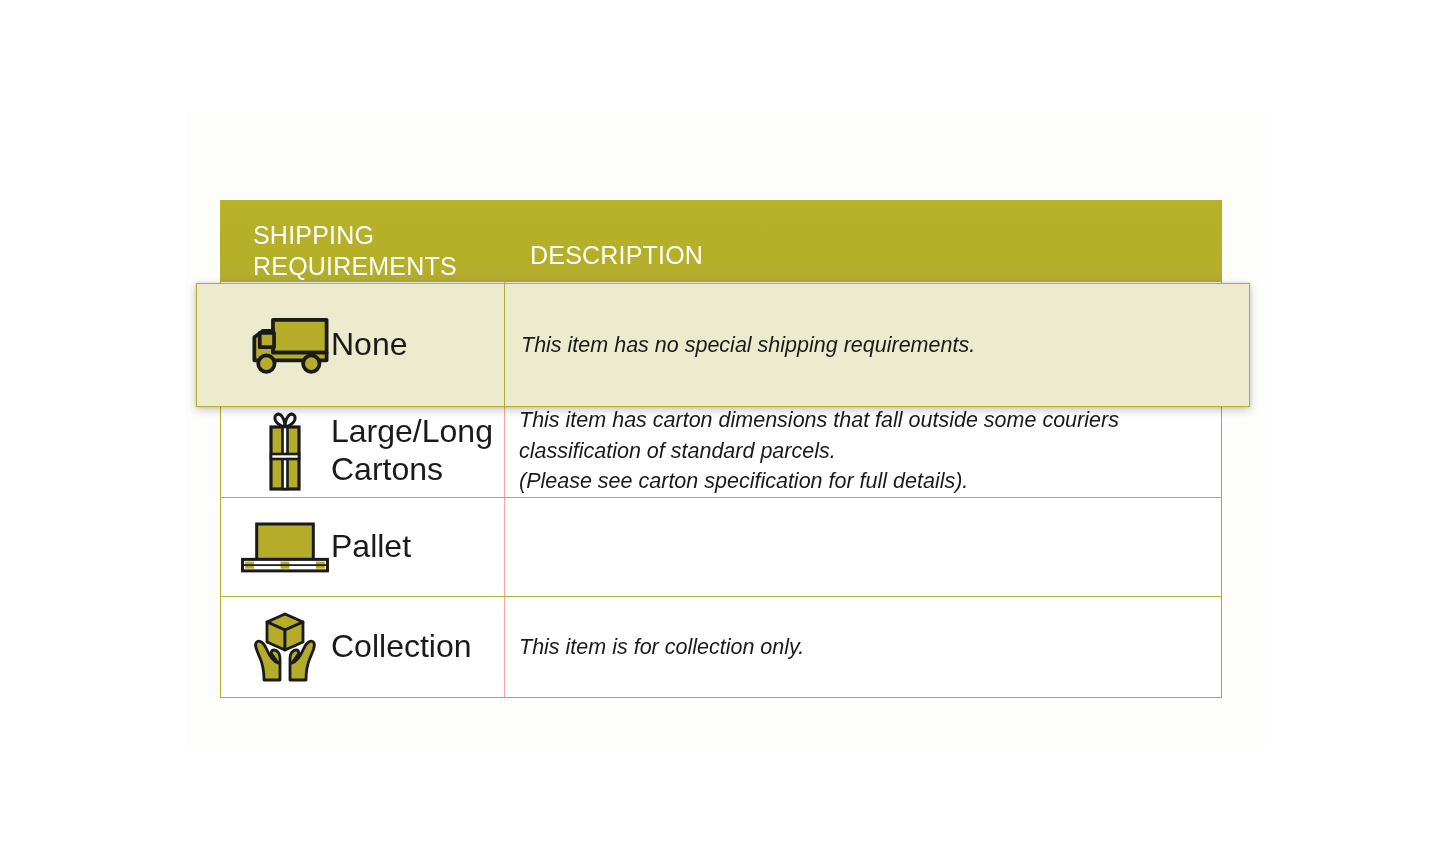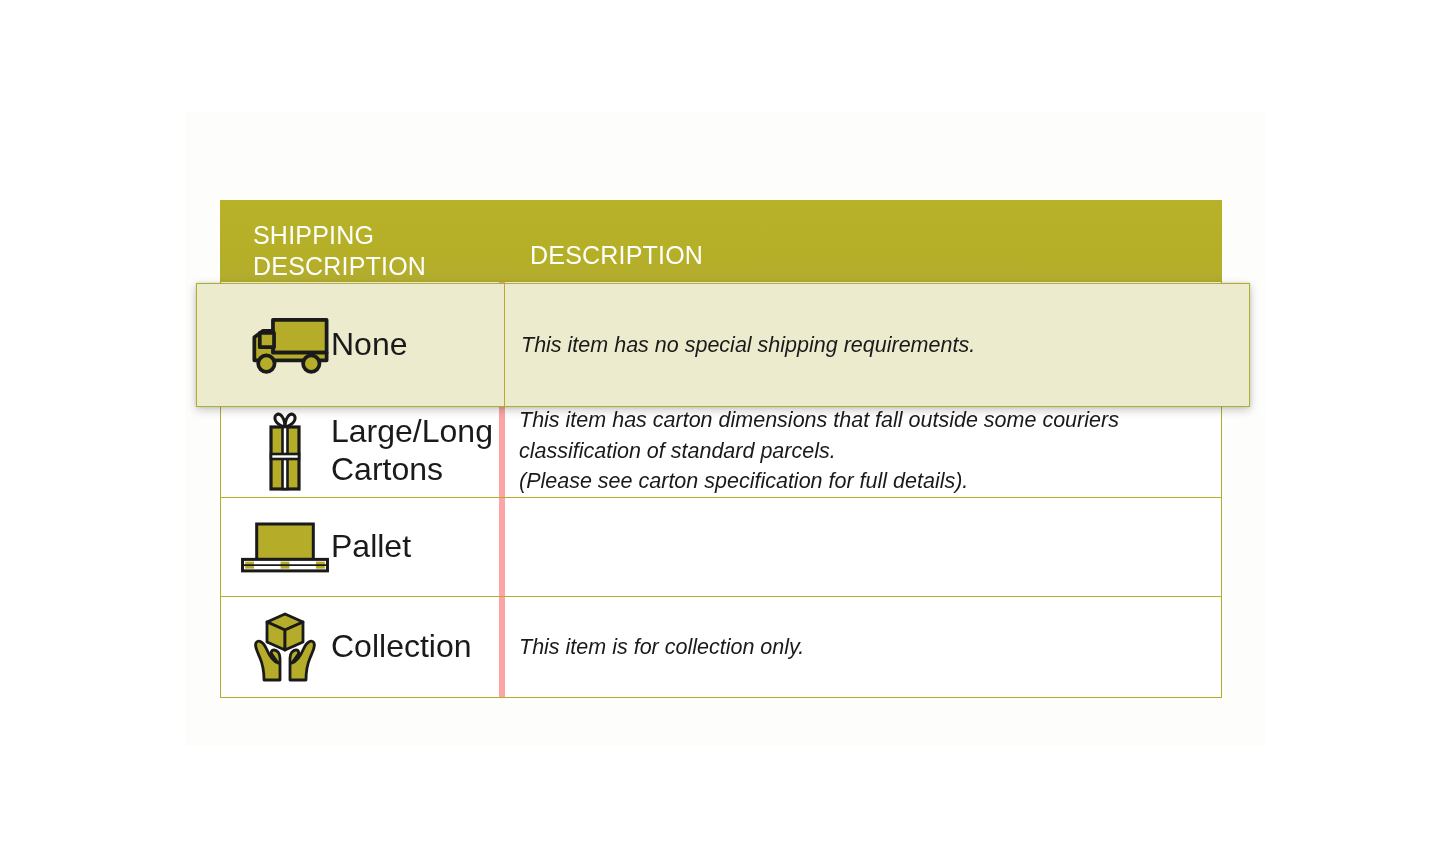--- a/index.html
+++ b/index.html
@@ -72,21 +72,21 @@
     display: flex;
     align-items: stretch;
     border-bottom: 1px solid #b3ad2c;
     background: #ffffff;
   }
   .row:last-child { border-bottom: none; }
 
   .cell-icon {
     width: 284px;
     flex: 0 0 284px;
-    border-right: 6px solid #fca5a5;
+    border-right: 1px solid #fca5a5;
     display: flex;
     align-items: center;
     padding-left: 18px;
     box-sizing: border-box;
   }
   .cell-desc {
     flex: 1 1 auto;
     display: flex;
     align-items: center;
     padding: 10px 14px 10px 14px;
@@ -147,21 +147,21 @@
 </style>
 </head>
 <body>
 
 <div class="backdrop"></div>
 
 <div class="table-wrap">
 
   <div class="thead">
     <div class="th th-req">SHIPPING
-DESCRIPTION</div>
+REQUIREMENTS</div>
     <div class="th th-desc">DESCRIPTION</div>
   </div>
 
   <div class="tbody">
 
     <div class="row row-none">
       <div class="cell-icon">
         <div class="icon-slot">
           <svg width="84" height="54" viewBox="0 0 84 54" aria-hidden="true">
             <g fill="#b5ac2a" stroke="#1a1a1a" stroke-width="3.4" stroke-linejoin="round">

